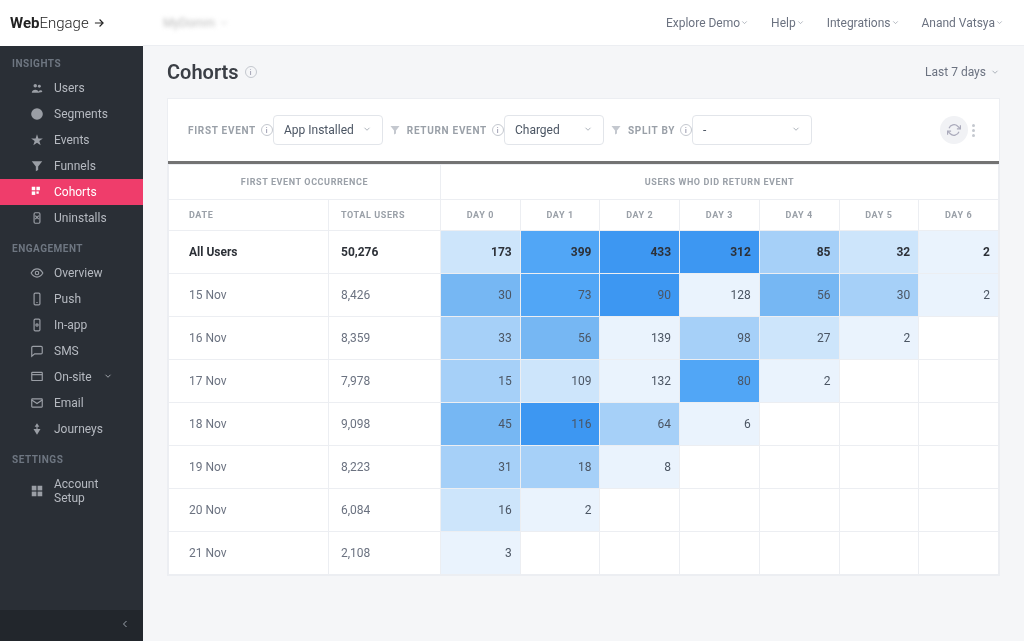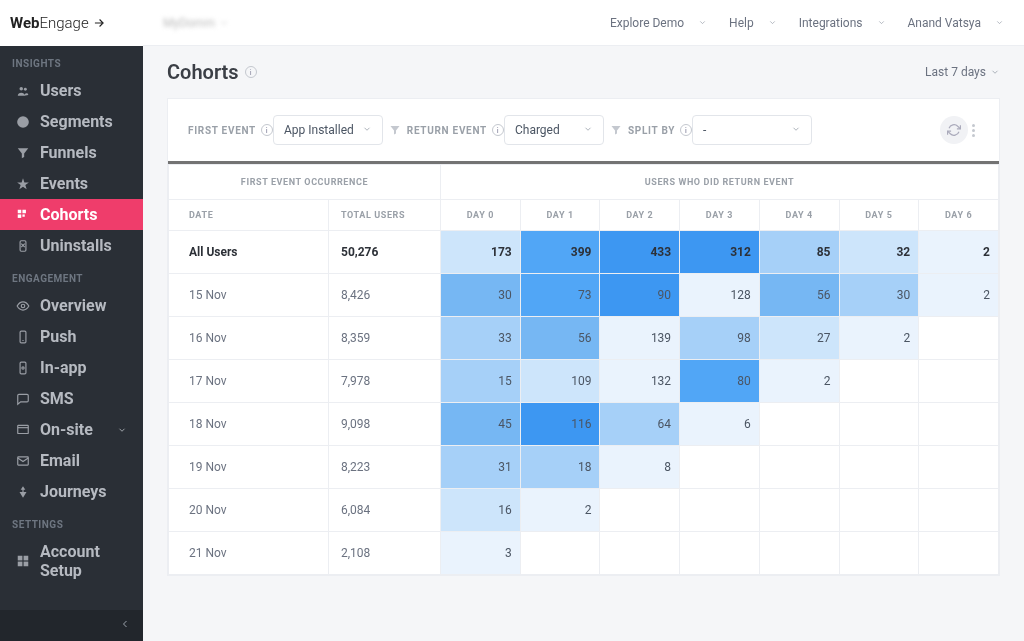--- a/index.html
+++ b/index.html
@@ -5,33 +5,33 @@
 * { margin: 0; padding: 0; box-sizing: border-box; }
 body { font-family: -apple-system, BlinkMacSystemFont, "Segoe UI", Roboto, sans-serif; font-size: 13px; color: #333; background: #f5f6f8; }
 .app { display: flex; height: 641px; width: 1024px; overflow: hidden; }
 
 
 .sidebar { width: 143px; background: #2a2f36; color: #9ca3ad; display: flex; flex-direction: column; }
 .logo { height: 46px; display: flex; align-items: center; padding: 0 10px; background: #fff; color: #222; font-weight: 700; font-size: 15px; }
 .logo-accent { font-weight: 300; }
 .logo svg { margin-left: 3px; }
 .section-label { font-size: 10px; font-weight: 700; color: #6e7681; letter-spacing: 0.5px; padding: 12px 12px 6px; }
-.nav-item { display: flex; align-items: center; padding: 6px 16px; font-size: 16px; color: #b6bac1; cursor: pointer; gap: 10px; position: relative; font-weight: bold; }
+.nav-item { display: flex; align-items: center; padding: 6px 30px; font-size: 12px; color: #b6bac1; cursor: pointer; gap: 10px; position: relative; }
 .nav-item.active { background: #ef3d6b; color: #fff; }
 .nav-item .nav-icon { width: 14px; height: 14px; display: inline-flex; align-items: center; justify-content: center; opacity: 0.8; }
 .nav-item.active .nav-icon { opacity: 1; }
 .nav-item .chevron { margin-left: auto; }
 .sidebar-collapse { margin-top: auto; padding: 8px 12px; text-align: right; background: #22262c; }
 
 
 .main { flex: 1; display: flex; flex-direction: column; background: #f5f6f8; overflow: hidden; }
 .topbar { height: 46px; background: #fff; border-bottom: 1px solid #eceef2; display: flex; align-items: center; padding: 0 20px; gap: 18px; }
 .workspace { color: #bbb; font-size: 12px; display: flex; align-items: center; gap: 4px; filter: blur(2px); }
 .top-spacer { flex: 1; }
-.top-link { font-size: 12px; color: #6b7280; display: flex; align-items: center; gap: 14px; cursor: pointer; }
+.top-link { font-size: 12px; color: #6b7280; display: flex; align-items: center; gap: 0; cursor: pointer; }
 
 
 .page-header { display: flex; align-items: center; padding: 14px 24px; }
 .page-title { font-size: 20px; font-weight: 600; color: #3b3f46; display: flex; align-items: center; gap: 6px; }
 .info-icon { width: 12px; height: 12px; border: 1px solid #c4c8cf; border-radius: 50%; font-size: 8px; color: #aab; display: inline-flex; align-items: center; justify-content: center; }
 .date-range { font-size: 12px; color: #6b7280; display: flex; align-items: center; gap: 4px; cursor: pointer; margin-left: 36px; }
 
 
 .content { padding: 0 24px 24px; overflow: auto; flex: 1; }
 .card { background: #fff; border: 1px solid #eceef2; }
@@ -96,32 +96,32 @@
           <span class="nav-icon">
             <svg width="14" height="14" viewBox="0 0 24 24" fill="currentColor">
               <path d="M12 2a10 10 0 100 20 10 10 0 000-20zm0 2v8h8a8 8 0 00-8-8z"></path>
             </svg>
           </span>
           <span>Segments</span>
         </div>
         <div class="nav-item">
           <span class="nav-icon">
             <svg width="14" height="14" viewBox="0 0 24 24" fill="currentColor">
+              <path d="M12 2l2.4 7.4H22l-6 4.4 2.3 7.2L12 16.8 5.7 21l2.3-7.2-6-4.4h7.6z"></path>
+            </svg>
+          </span>
+          <span>Events</span>
+        </div>
+        <div class="nav-item">
+          <span class="nav-icon">
+            <svg width="14" height="14" viewBox="0 0 24 24" fill="currentColor">
               <path d="M3 4h18l-7 9v6l-4 2v-8z"></path>
             </svg>
           </span>
           <span>Funnels</span>
-        </div>
-        <div class="nav-item">
-          <span class="nav-icon">
-            <svg width="14" height="14" viewBox="0 0 24 24" fill="currentColor">
-              <path d="M12 2l2.4 7.4H22l-6 4.4 2.3 7.2L12 16.8 5.7 21l2.3-7.2-6-4.4h7.6z"></path>
-            </svg>
-          </span>
-          <span>Events</span>
         </div>
         <div class="nav-item active">
           <span class="nav-icon">
             <svg width="14" height="14" viewBox="0 0 24 24" fill="currentColor">
               <rect x="3" y="3" width="6" height="6"></rect>
               <rect x="11" y="3" width="6" height="6"></rect>
               <rect x="3" y="11" width="6" height="6"></rect>
               <rect x="11" y="11" width="4" height="4"></rect>
             </svg>
           </span>

